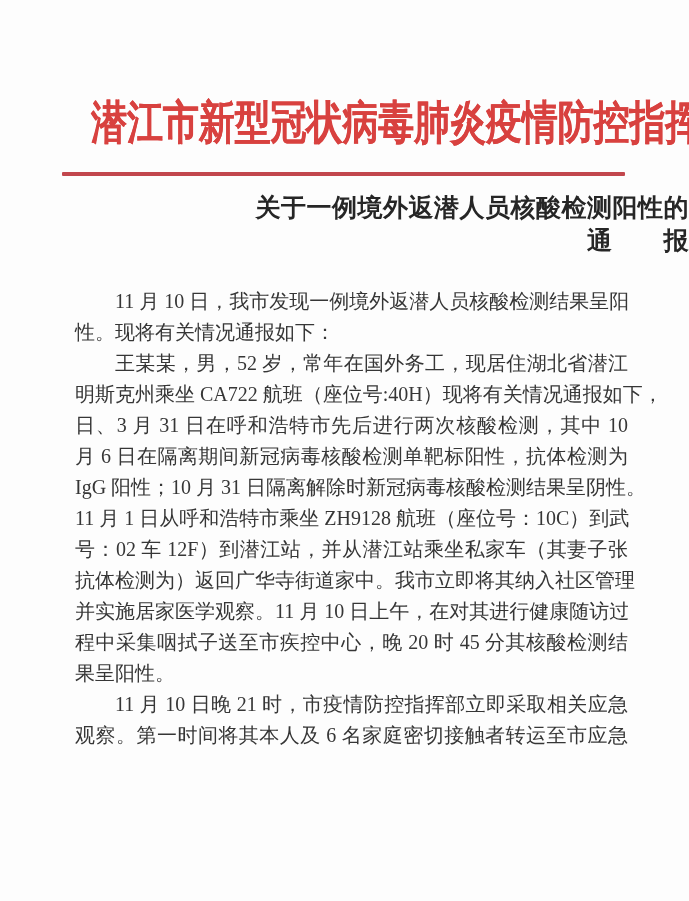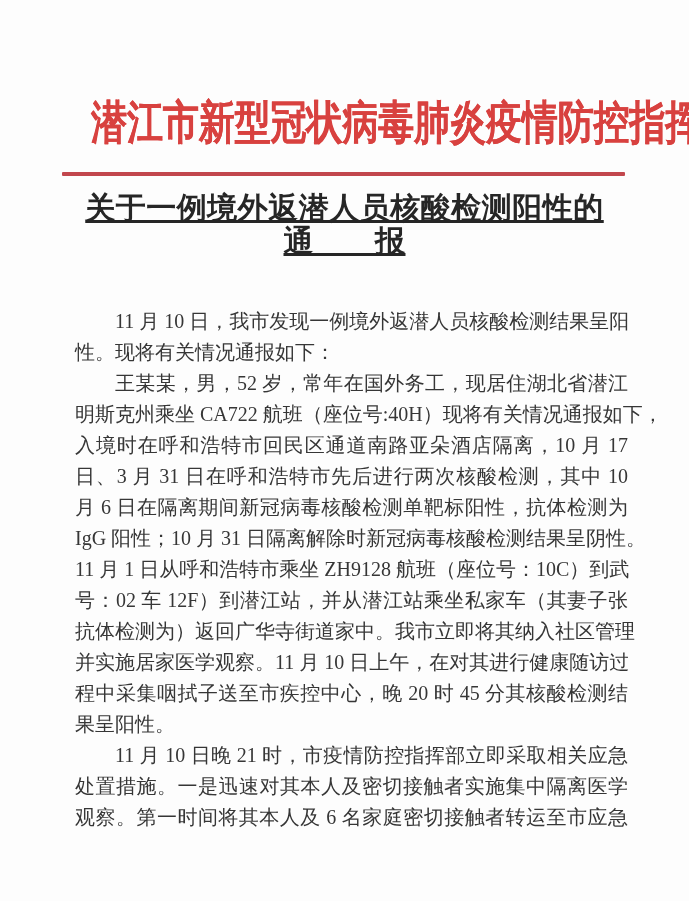--- a/index.html
+++ b/index.html
@@ -44,37 +44,35 @@
     position: absolute;
     top: 172px; left: 62px;
     width: 563px; height: 4px;
     background: var(--divider-red, #c2474d);
     border-radius: 1px;
   }
   
   .doc-title {
     position: absolute;
     top: 191px; left: 0; right: 0;
-    text-align: center;
+    text-align: right;
     color: var(--title-ink, #262626);
     font-weight: 700;
-    font-size: 30px;
+    font-size: 25px;
     line-height: 33px;
     letter-spacing: 0.5px;
-    text-decoration: underline;
   }
   
   .doc-body {
     position: absolute;
     top: 286px; left: 75px;
     width: 553px;
     color: var(--body-ink, #363636);
     font-size: 20px;
     line-height: 31px;
-    margin-top: 20px;
   }
   .para { margin: 0; }
   .para .line {
     text-align: justify;
     text-align-last: justify;
     white-space: nowrap;
   }
   .para .line.first { text-indent: 2em; }
   .para .line.para-end { text-align-last: left; }
 </style>
@@ -95,31 +93,29 @@
   </div>
 
   <div class="doc-body">
       <div class="para">
         <div class="line first">11 月 10 日，我市发现一例境外返潜人员核酸检测结果呈阳</div>
         <div class="line para-end">性。现将有关情况通报如下：</div>
       </div>
       <div class="para">
         <div class="line first">王某某，男，52 岁，常年在国外务工，现居住湖北省潜江</div>
         <div class="line">明斯克州乘坐 CA722 航班（座位号:40H）现将有关情况通报如下，</div>
-        <div class="line">入境时在呼和浩特市回民区通道南路亚朵酒店隔离，10 月 17</div>
         <div class="line">日、3 月 31 日在呼和浩特市先后进行两次核酸检测，其中 10</div>
         <div class="line">月 6 日在隔离期间新冠病毒核酸检测单靶标阳性，抗体检测为</div>
         <div class="line">IgG 阳性；10 月 31 日隔离解除时新冠病毒核酸检测结果呈阴性。</div>
         <div class="line">11 月 1 日从呼和浩特市乘坐 ZH9128 航班（座位号：10C）到武</div>
         <div class="line">号：02 车 12F）到潜江站，并从潜江站乘坐私家车（其妻子张</div>
         <div class="line">抗体检测为）返回广华寺街道家中。我市立即将其纳入社区管理</div>
         <div class="line">并实施居家医学观察。11 月 10 日上午，在对其进行健康随访过</div>
         <div class="line">程中采集咽拭子送至市疾控中心，晚 20 时 45 分其核酸检测结</div>
         <div class="line para-end">果呈阳性。</div>
       </div>
       <div class="para">
         <div class="line first">11 月 10 日晚 21 时，市疫情防控指挥部立即采取相关应急</div>
-        <div class="line">处置措施。一是迅速对其本人及密切接触者实施集中隔离医学</div>
         <div class="line">观察。第一时间将其本人及 6 名家庭密切接触者转运至市应急</div>
       </div>
     </div>
 
 </div>
 
 </body></html>

